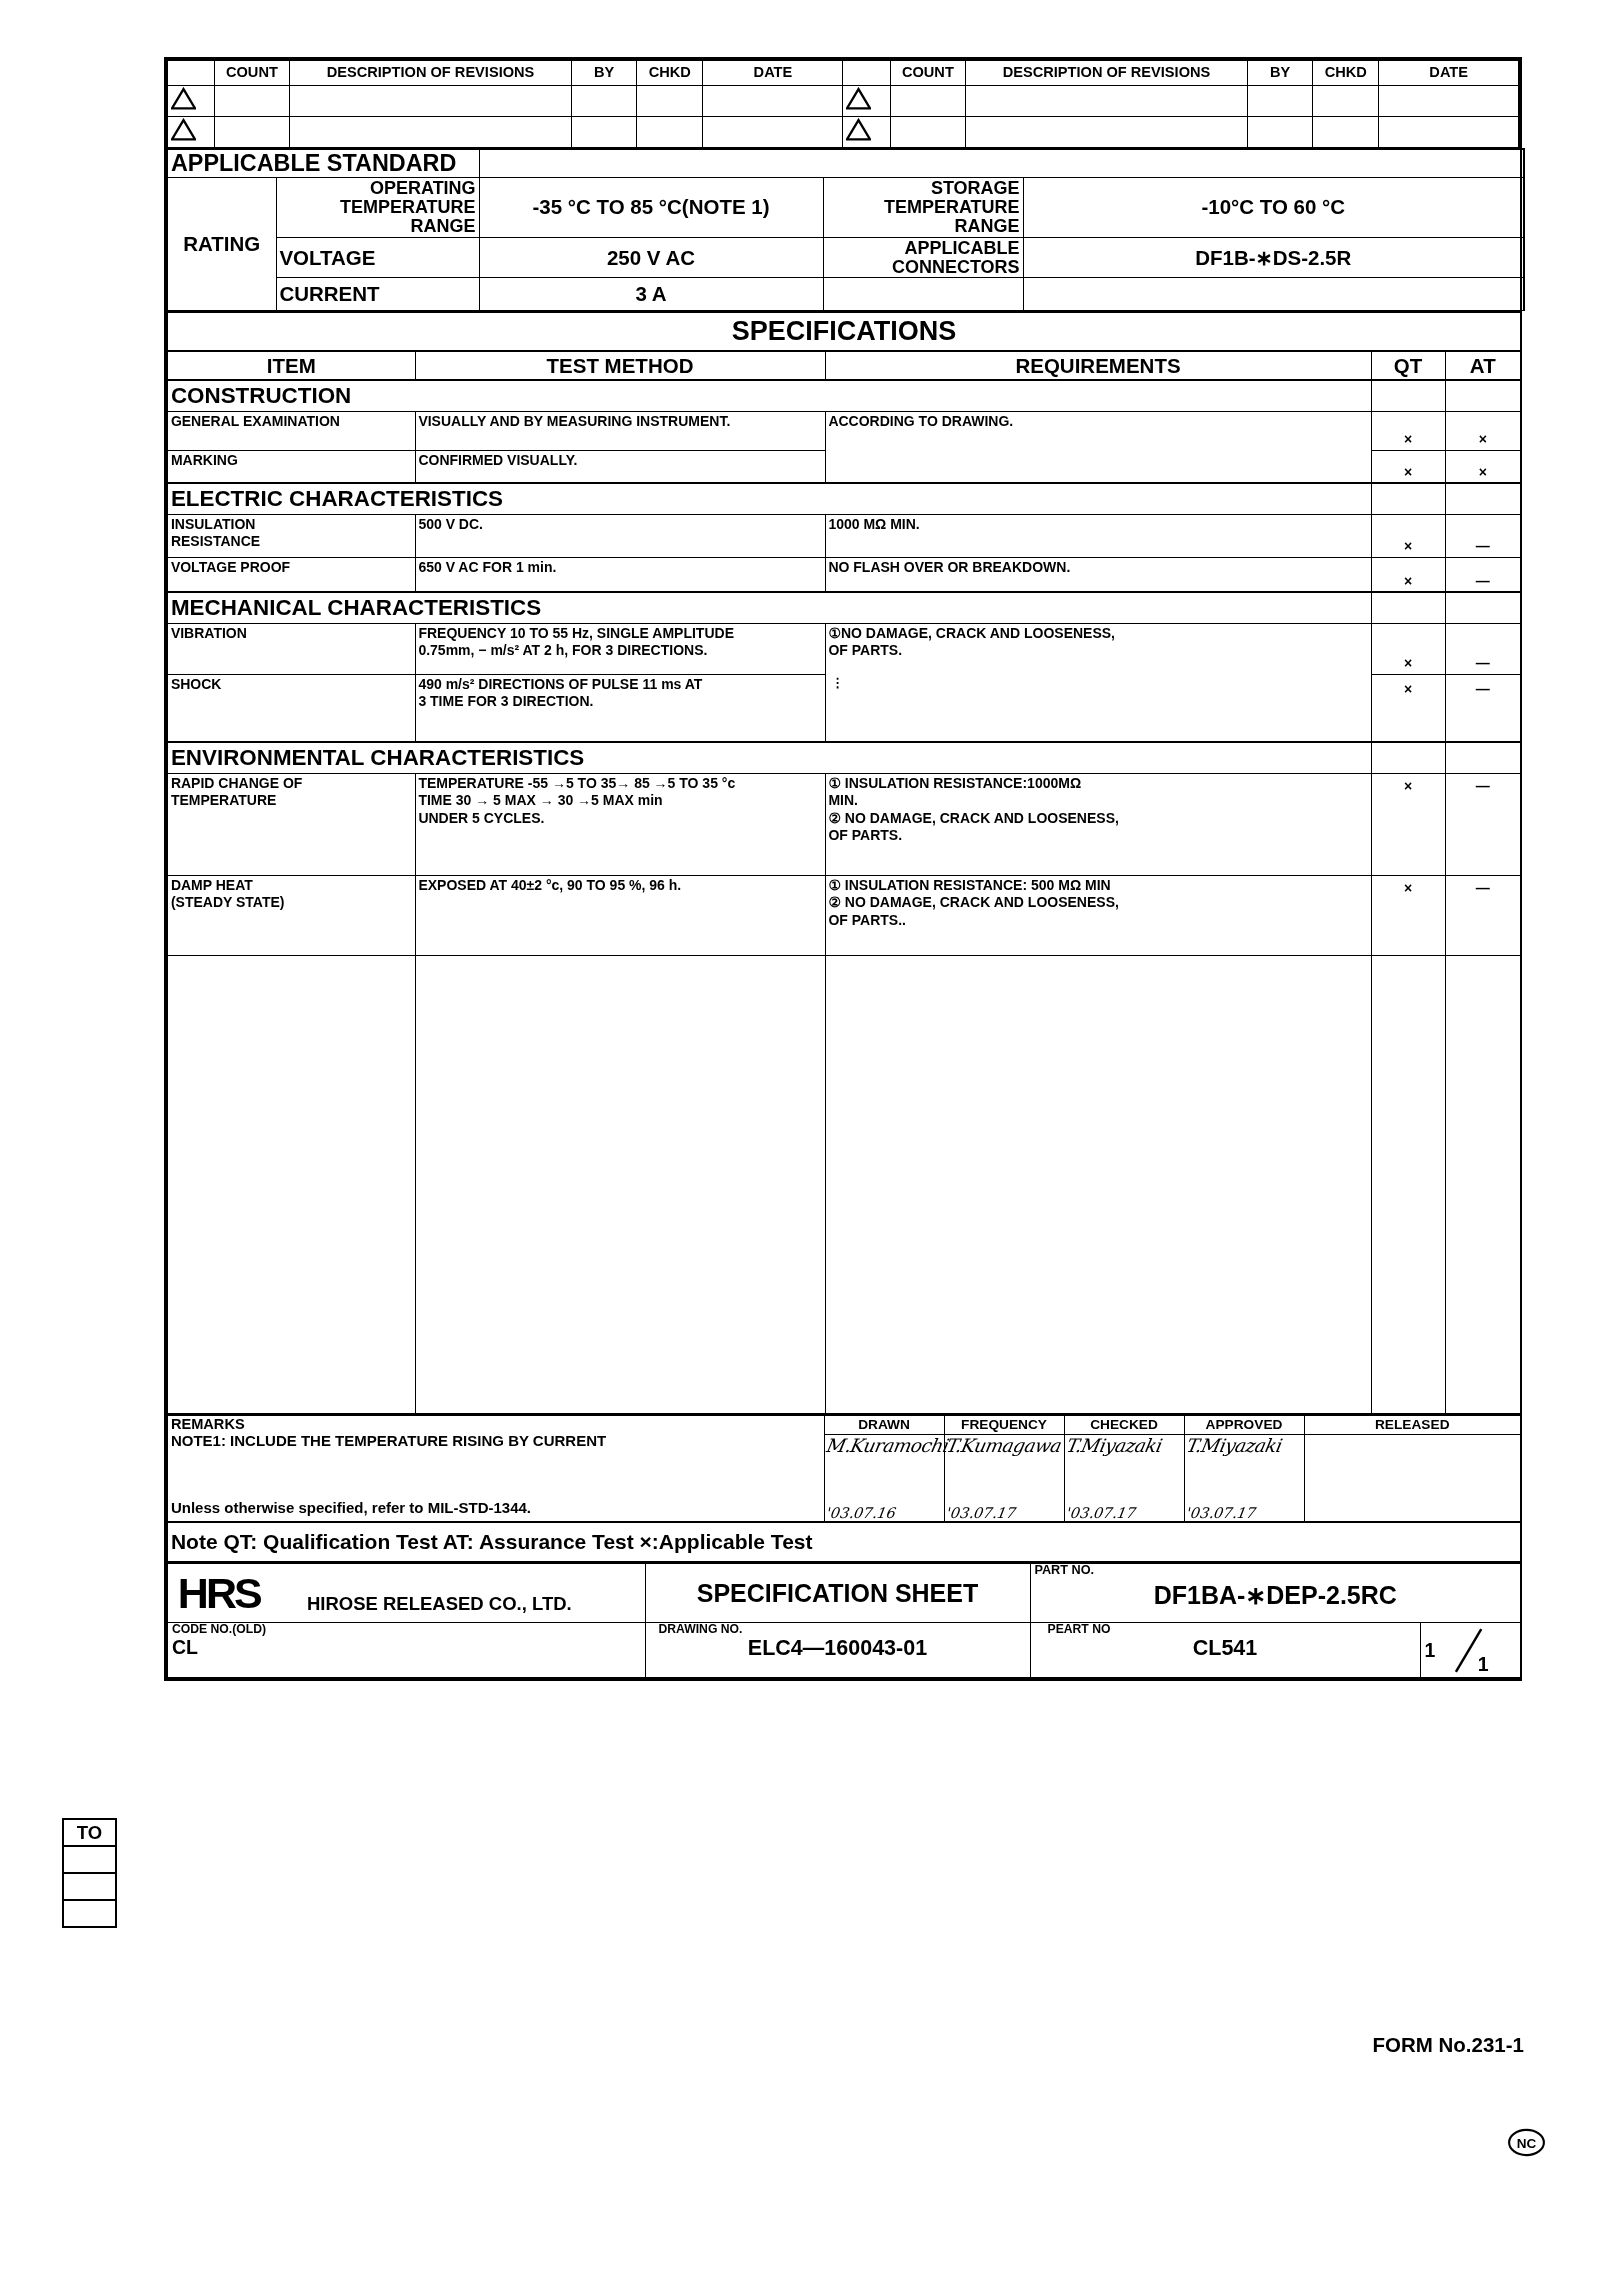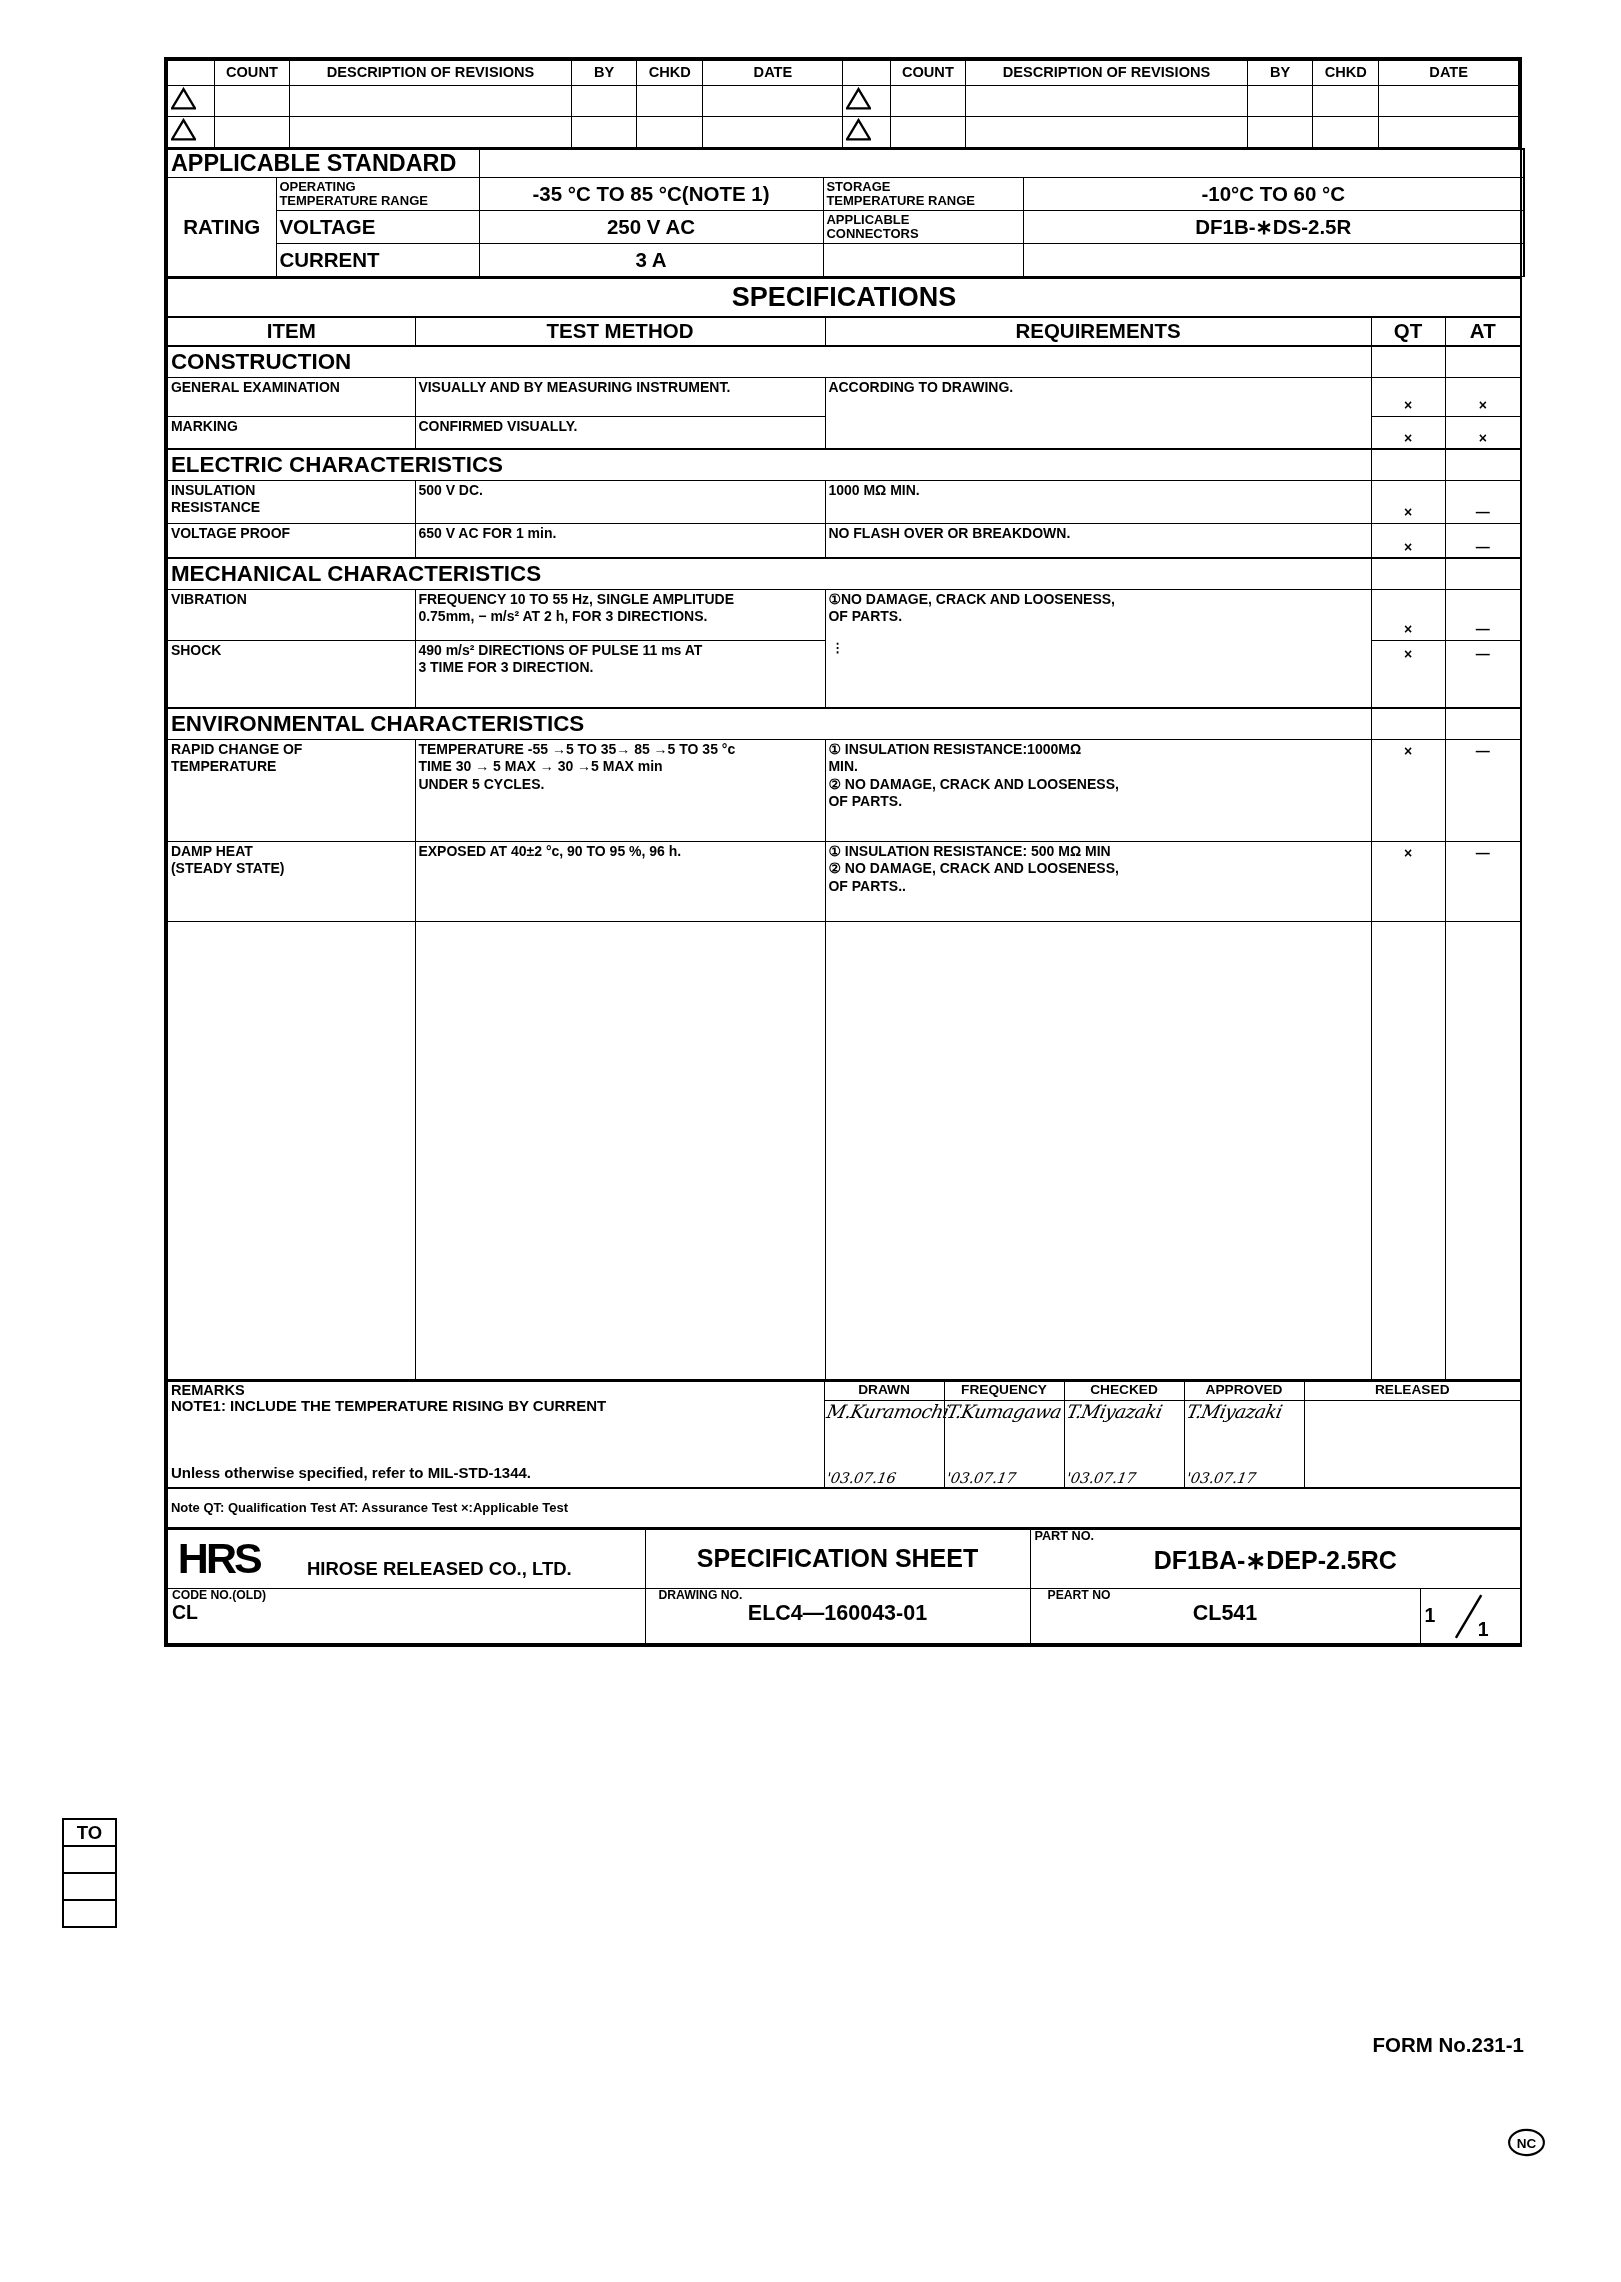--- a/index.html
+++ b/index.html
@@ -46,21 +46,21 @@
   .rev td { height: 25px; font-size: 14.6px; }
   .rev-body td { height: 31px; }
 
   .appstd td {
     height: 29px;
     font-size: 23.4px;
     vertical-align: middle;
     font-weight: bold;
   }
   .rating td { font-size: 20.5px; vertical-align: middle; height: 33px; }
-  .rating .small { font-size: 13px; line-height: 1.05; font-weight: bold; }
+  .rating .small { font-size: 18px; line-height: 1.05; font-weight: bold; text-align: right; }
   .rating-label { font-size: 22.4px; }
 
   .spectitle td {
     font-size: 27px;
     height: 39px;
     text-align: center;
     vertical-align: middle;
     font-weight: bold;
   }
   .colhead td {
@@ -93,21 +93,21 @@
     letter-spacing: -0.5px;
   }
   .sigdate {
     font-family: "DejaVu Serif", serif;
     font-style: italic;
     font-size: 14.6px;
     font-weight: normal;
     transform: skewX(-10deg);
     white-space: nowrap;
   }
-  .notebar td { font-size: 13px; height: 39px; vertical-align: middle; }
+  .notebar td { font-size: 21px; height: 39px; vertical-align: middle; }
 
   
   .titleblock td { vertical-align: middle; }
   .hrs-logo {
     font-family: "Liberation Sans", sans-serif;
     font-weight: bold;
     font-size: 43px;
     letter-spacing: -2.9px;
     line-height: 1;
     text-align: right;

